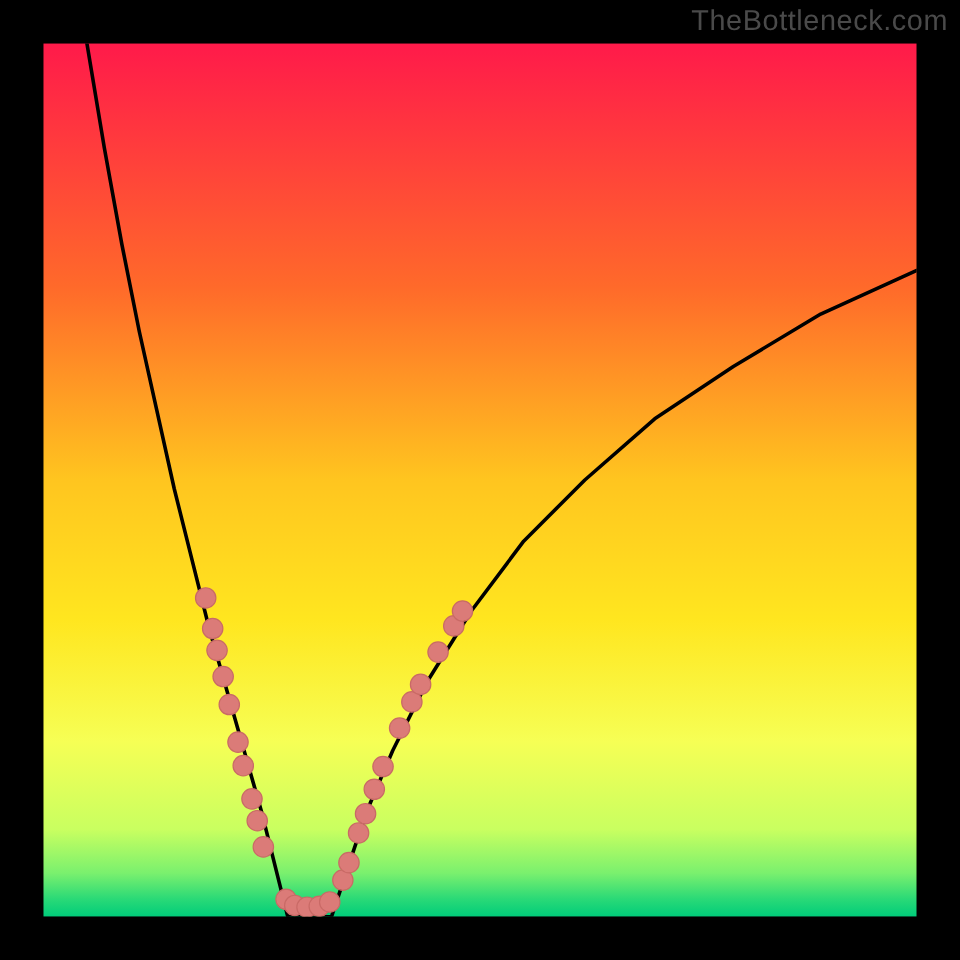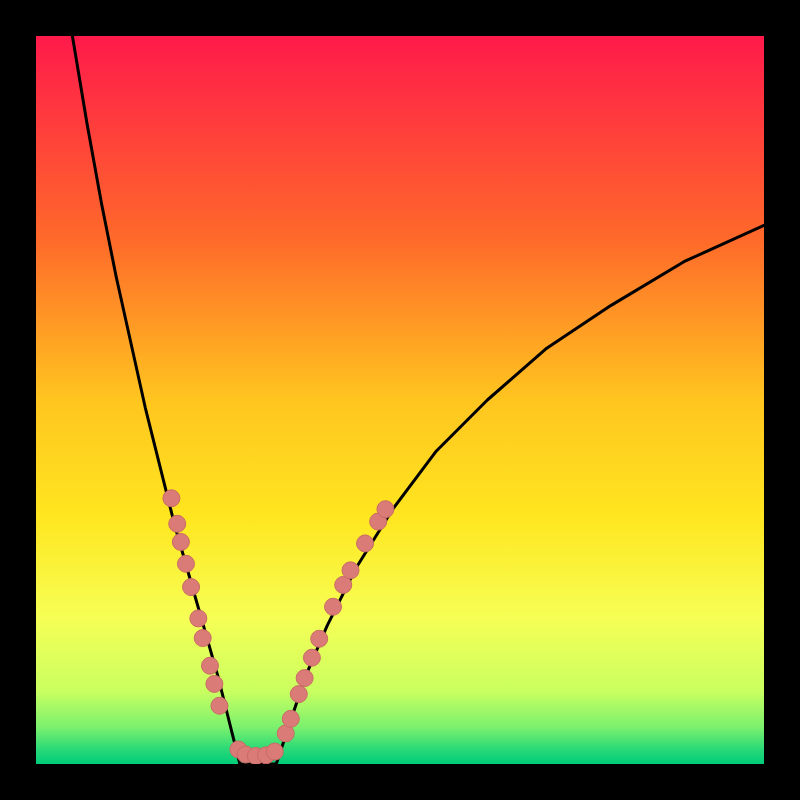--- a/index.html
+++ b/index.html
@@ -38,20 +38,21 @@
   .plot-area svg {
     display: block;
     width: 728px;
     height: 728px;
   }
 </style>
 </head>
 <body>
 
 <div class="outer">
+  <div class="watermark">TheBottleneck.com</div>
 
   <div class="plot-area">
     <svg id="plot-svg" viewBox="0 0 728 728">
       <defs>
         <linearGradient id="bg-grad" x1="0" y1="0" x2="0" y2="1">
           <stop id="g0" offset="0%" stop-color="#ff1a4a"></stop>
           <stop id="g1" offset="28%" stop-color="#ff6a2a"></stop>
           <stop id="g2" offset="50%" stop-color="#ffc51f"></stop>
           <stop id="g3" offset="66%" stop-color="#ffe61f"></stop>
           <stop id="g4" offset="80%" stop-color="#f6ff55"></stop>

